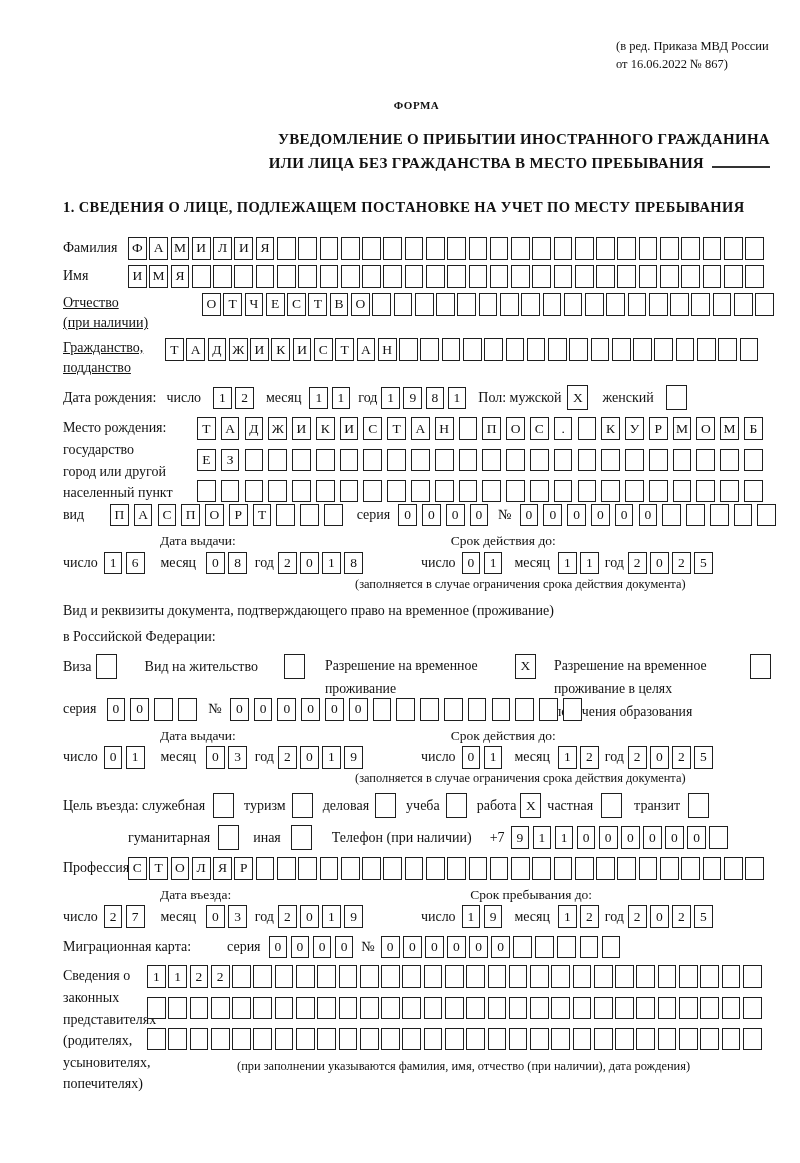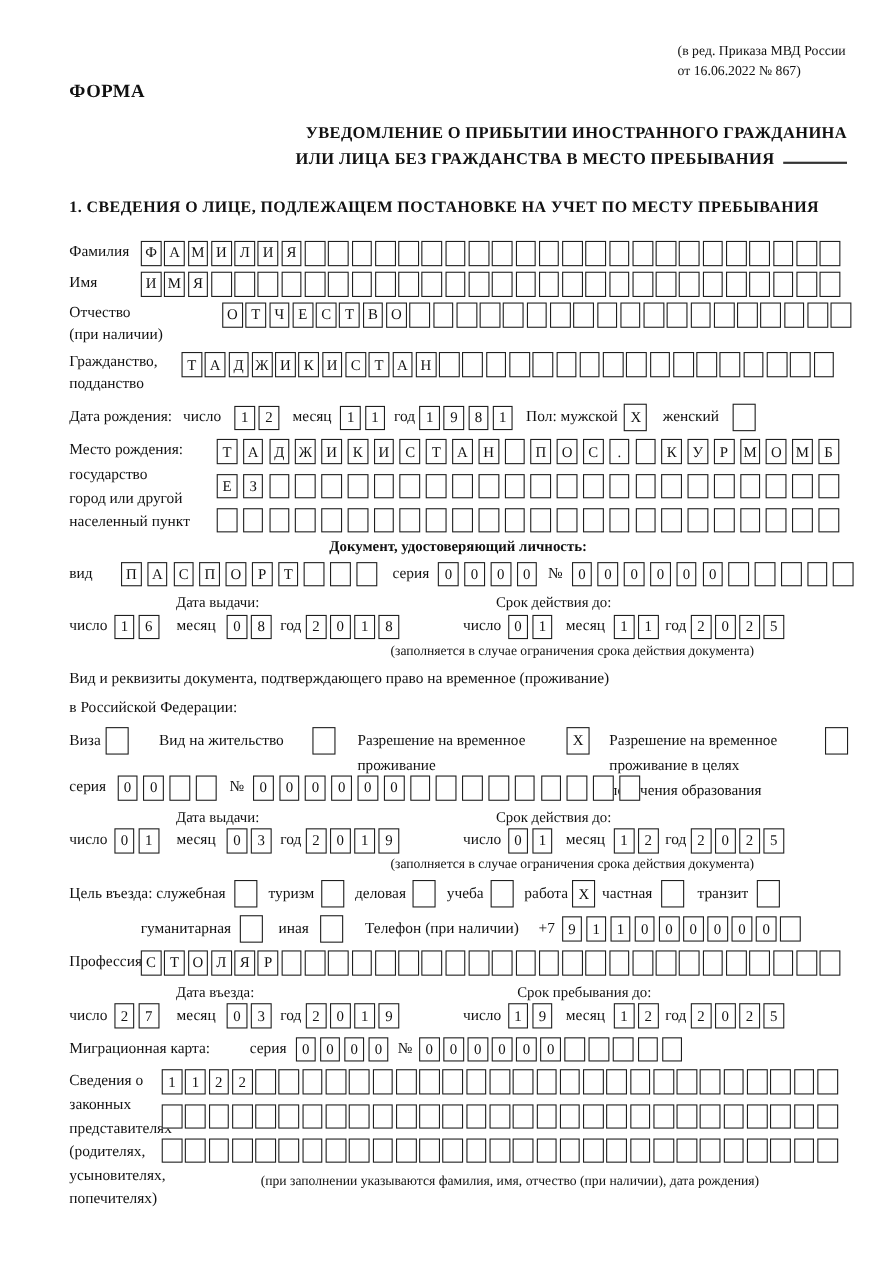--- a/index.html
+++ b/index.html
@@ -6,42 +6,42 @@
   html,body { background:#ffffff; }
   .page {
     width: 800px; height: 1163px; margin: 0 auto; background:#fff;
     font-family: "Liberation Serif", "DejaVu Serif", serif;
     color:#111; font-size:14px; overflow:hidden;
     padding: 34px 30px 0 63px; position: relative;
   }
   
   .appendix { margin-left: 553px; font-size: 13.5px; line-height: 20px; }
   .edition  { margin-left: 553px; font-size: 12.5px; line-height: 18px; margin-top: 3px; }
-  .forma { text-align: left; font-weight: bold; font-size: 17px; margin-top: 0; letter-spacing: .5px; }
+  .forma { text-align: center; font-weight: bold; font-size: 11px; margin-top: 26px; letter-spacing: .5px; }
   
   .title { text-align: right; font-weight: bold; font-size: 15px; line-height: 24px; margin-top: 16px; letter-spacing: .3px; }
   .title-underline { display:inline-block; width:58px; border-bottom: 2px solid #333; margin-left: 8px; vertical-align: baseline; }
   .sec-heading { font-weight: bold; font-size: 14.5px; margin-top: 24px; letter-spacing: .4px; white-space: nowrap; }
   
   .cells { display:flex; gap:2.6px; flex:none; }
   .cells .cell {
     width:18.7px; height:22.6px; flex:none;
     border:1.6px solid #1f1f1f; display:flex; align-items:center; justify-content:center;
     font-size:13.5px; background:#fff;
   }
   .cells.g3 { gap:3.4px; }
   .cells.g5 { gap:5.1px; }
   .cbx { display:flex; flex:none; }
   .cbx .cell { width:21px; height:25px; }
   
   .frow { display:flex; align-items:center; margin-top:5.4px; }
   .frow.top { align-items:flex-start; }
   .lab { flex:none; }
   .w65  { width:65px; }  .w102 { width:102px; } .w139 { width:139px; } .w134 { width:134px; } .w84 { width:84px; }
-  .lab .l2 { display:block; line-height:20px; }
+  .lab .l2 { display:block; line-height:20px;text-decoration:underline; }
   .stack { line-height:21.6px; }
   .mrows > .cells { margin-bottom:8.6px; }
   .mrows > .cells:last-child { margin-bottom:0; }
   .doc-heading { text-align:center; font-weight:bold; font-size:13.5px; margin-top:3px; margin-bottom:6px; }
   .inline-lab { flex:none; white-space:nowrap; }
   .datelabels { display:flex; margin-top:7px; font-size:13.5px; }
   .datelabels .dl1 { margin-left:97px; }
   .datelabels .dl2 { margin-left:215px; }
   .datelabels .dl2b { margin-left:203px; }
   .numrow { display:flex; align-items:center; margin-top:2.5px; }
@@ -332,21 +332,20 @@
           <span class="cell"></span>
           <span class="cell"></span>
           <span class="cell"></span>
           <span class="cell"></span>
           <span class="cell"></span>
           <span class="cell"></span>
         </div>
     </div>
   </div>
 
-  <div class="doc-heading">Документ, удостоверяющий личность:</div>
 
   <div class="frow" style="margin-top:0">
     <span class="lab" style="width:47px">вид</span>
     <div class="cells g5">
         <span class="cell">П</span>
         <span class="cell">А</span>
         <span class="cell">С</span>
         <span class="cell">П</span>
         <span class="cell">О</span>
         <span class="cell">Р</span>

